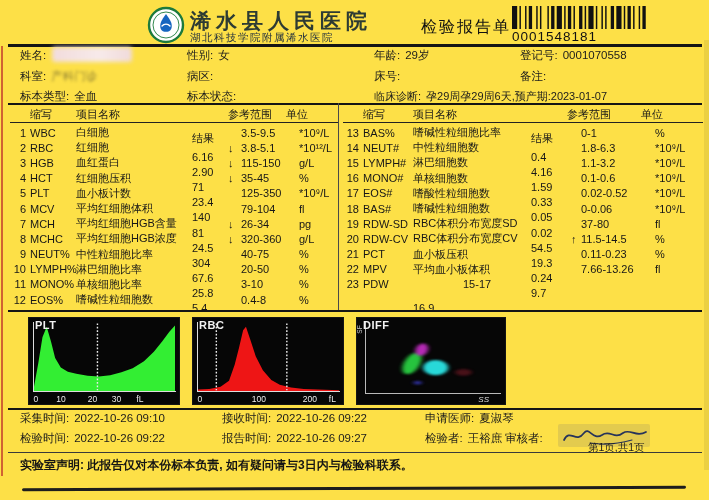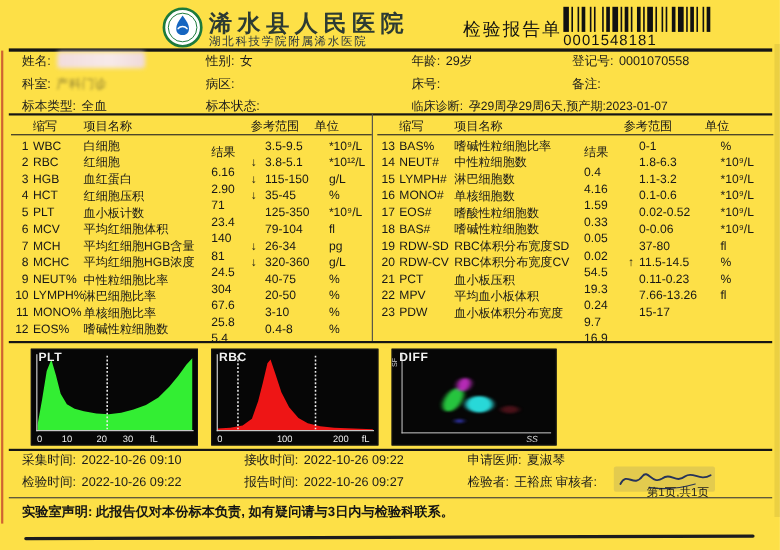--- a/index.html
+++ b/index.html
@@ -350,21 +350,20 @@
         <span class="c-abbr">MPV</span>
         <span class="c-name">平均血小板体积</span>
         <span class="c-res">9.7</span>
         <span class="c-flag"></span>
         <span class="c-range">7.66-13.26</span>
         <span class="c-unit">fl</span>
       </div>
       <div class="lab-row">
         <span class="c-num">23</span>
         <span class="c-abbr">PDW</span>
-        <span class="c-name">血小板体积分布宽度</span>
         <span class="c-res">16.9</span>
         <span class="c-flag"></span>
         <span class="c-range">15-17</span>
         <span class="c-unit"></span>
       </div>
     </div>
   <div class="vdiv"></div>
 
   <div class="hr hr3"></div>
 

